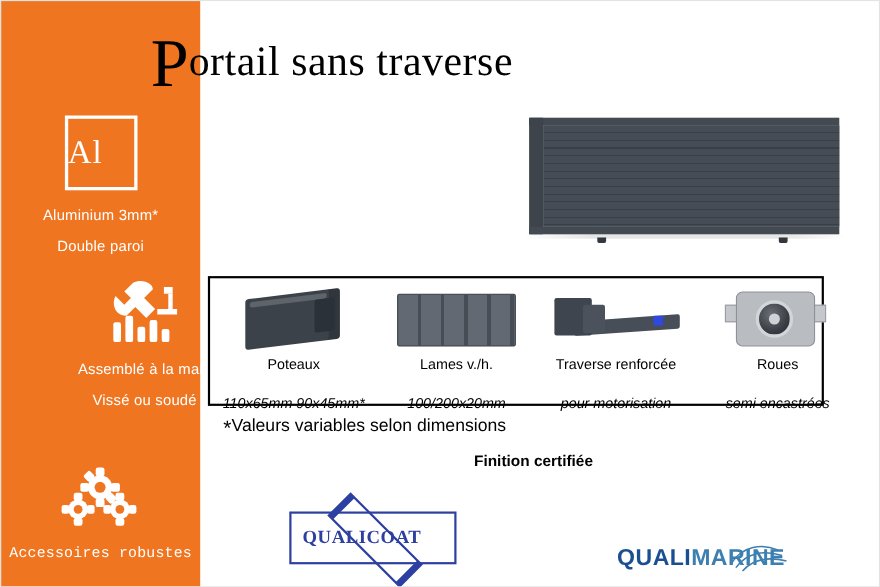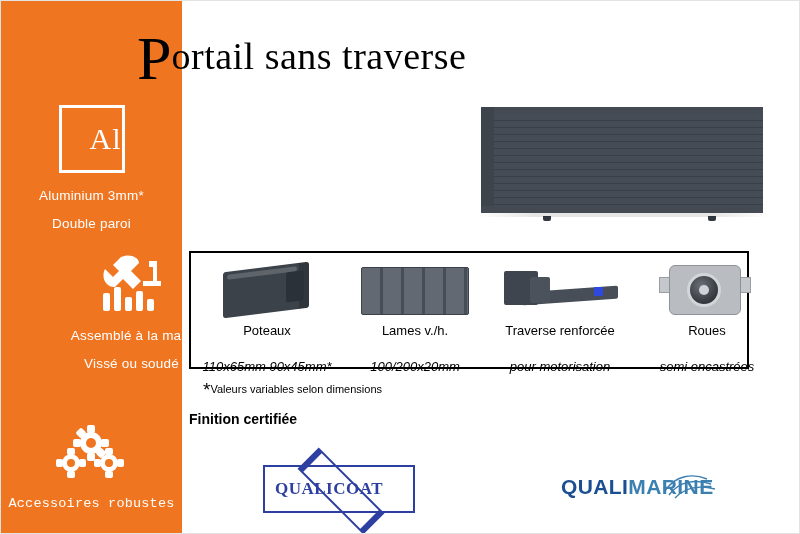--- a/index.html
+++ b/index.html
@@ -39,21 +39,21 @@
   .sb2 { top: 252px; margin-left: 40px; }
   .sb3 { top: 420px; font-family: Liberation Mono, monospace; }
 
   .al-box {
     width: 60px;
     height: 62px;
     border: 3px solid #ffffff;
     margin: 0 auto 16px auto;
     display: flex;
     align-items: center;
-    justify-content: flex-end;
+    justify-content: flex-start;
     font-size: 30px;
     letter-spacing: 1px;
     font-family: "Liberation Serif", serif;
   }
   .sb-label {
     font-size: 13.5px;
     line-height: 1.0;
     margin-top: 14px;
     letter-spacing: .2px;
   }
@@ -303,29 +303,30 @@
     top: 378px;
     color: #000;
     white-space: nowrap;
   }
   .footnote .star {
     font-size: 19px;
     line-height: 1;
     vertical-align: -3px;
   }
   .footnote .txt {
-    font-size: 11px;
+    font-size: 16px;
   }
 
   
   .finition {
     position: absolute;
     left: 188px;
     top: 410px;
     width: 592px;
+    text-align: center;
     font-size: 14px;
     font-weight: bold;
     color: #000;
   }
 
   
   .logo-qualicoat {
     position: absolute;
     left: 262px;
     top: 464px;
@@ -358,21 +359,21 @@
     font-size: 17px;
     font-weight: bold;
     color: #2d3fa0;
     letter-spacing: .5px;
     font-family: "Liberation Serif", serif;
   }
 
   .logo-qualimarine {
     position: absolute;
     left: 560px;
-    top: 468px;
+    top: 489px;
     width: 170px;
     height: 38px;
   }
   .qm-text {
     position: absolute;
     left: 0;
     top: 6px;
     font-size: 21px;
     letter-spacing: .4px;
     font-family: "Liberation Sans", sans-serif;

